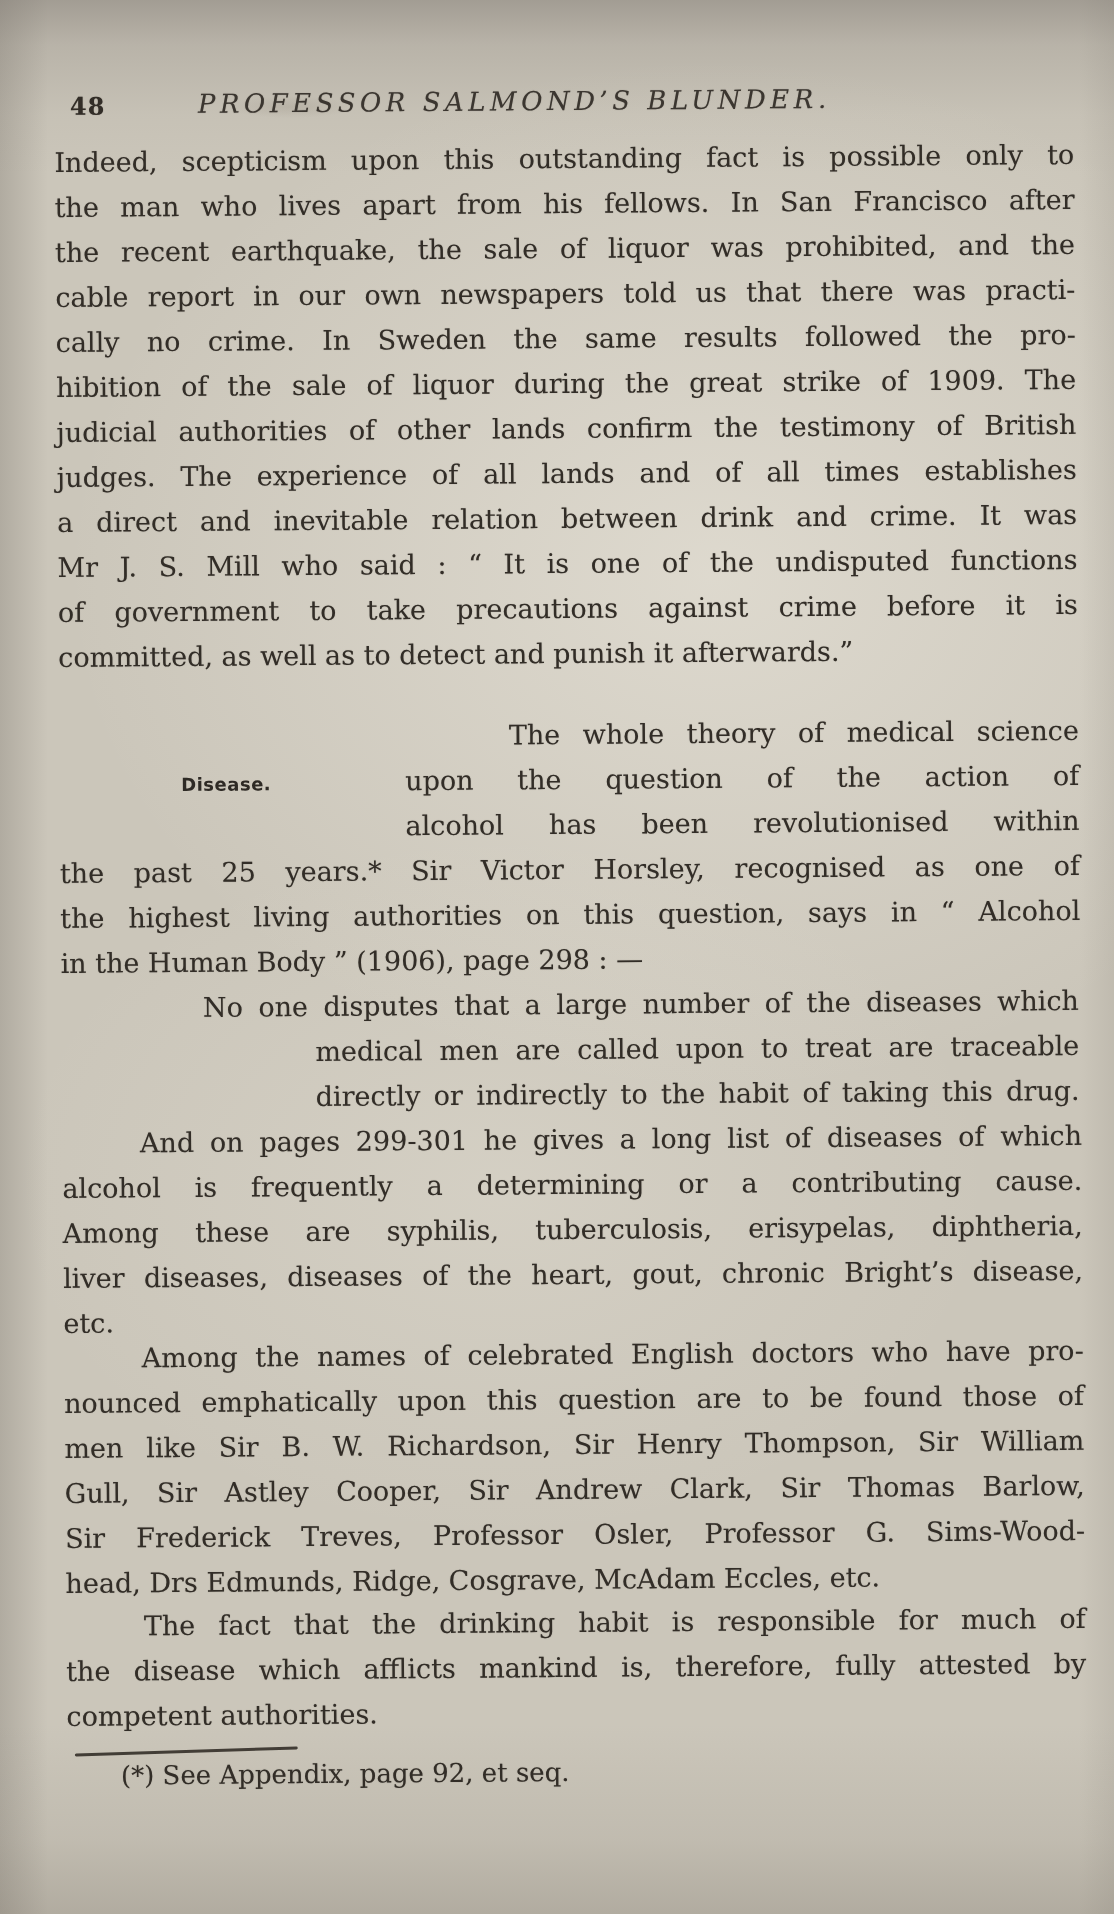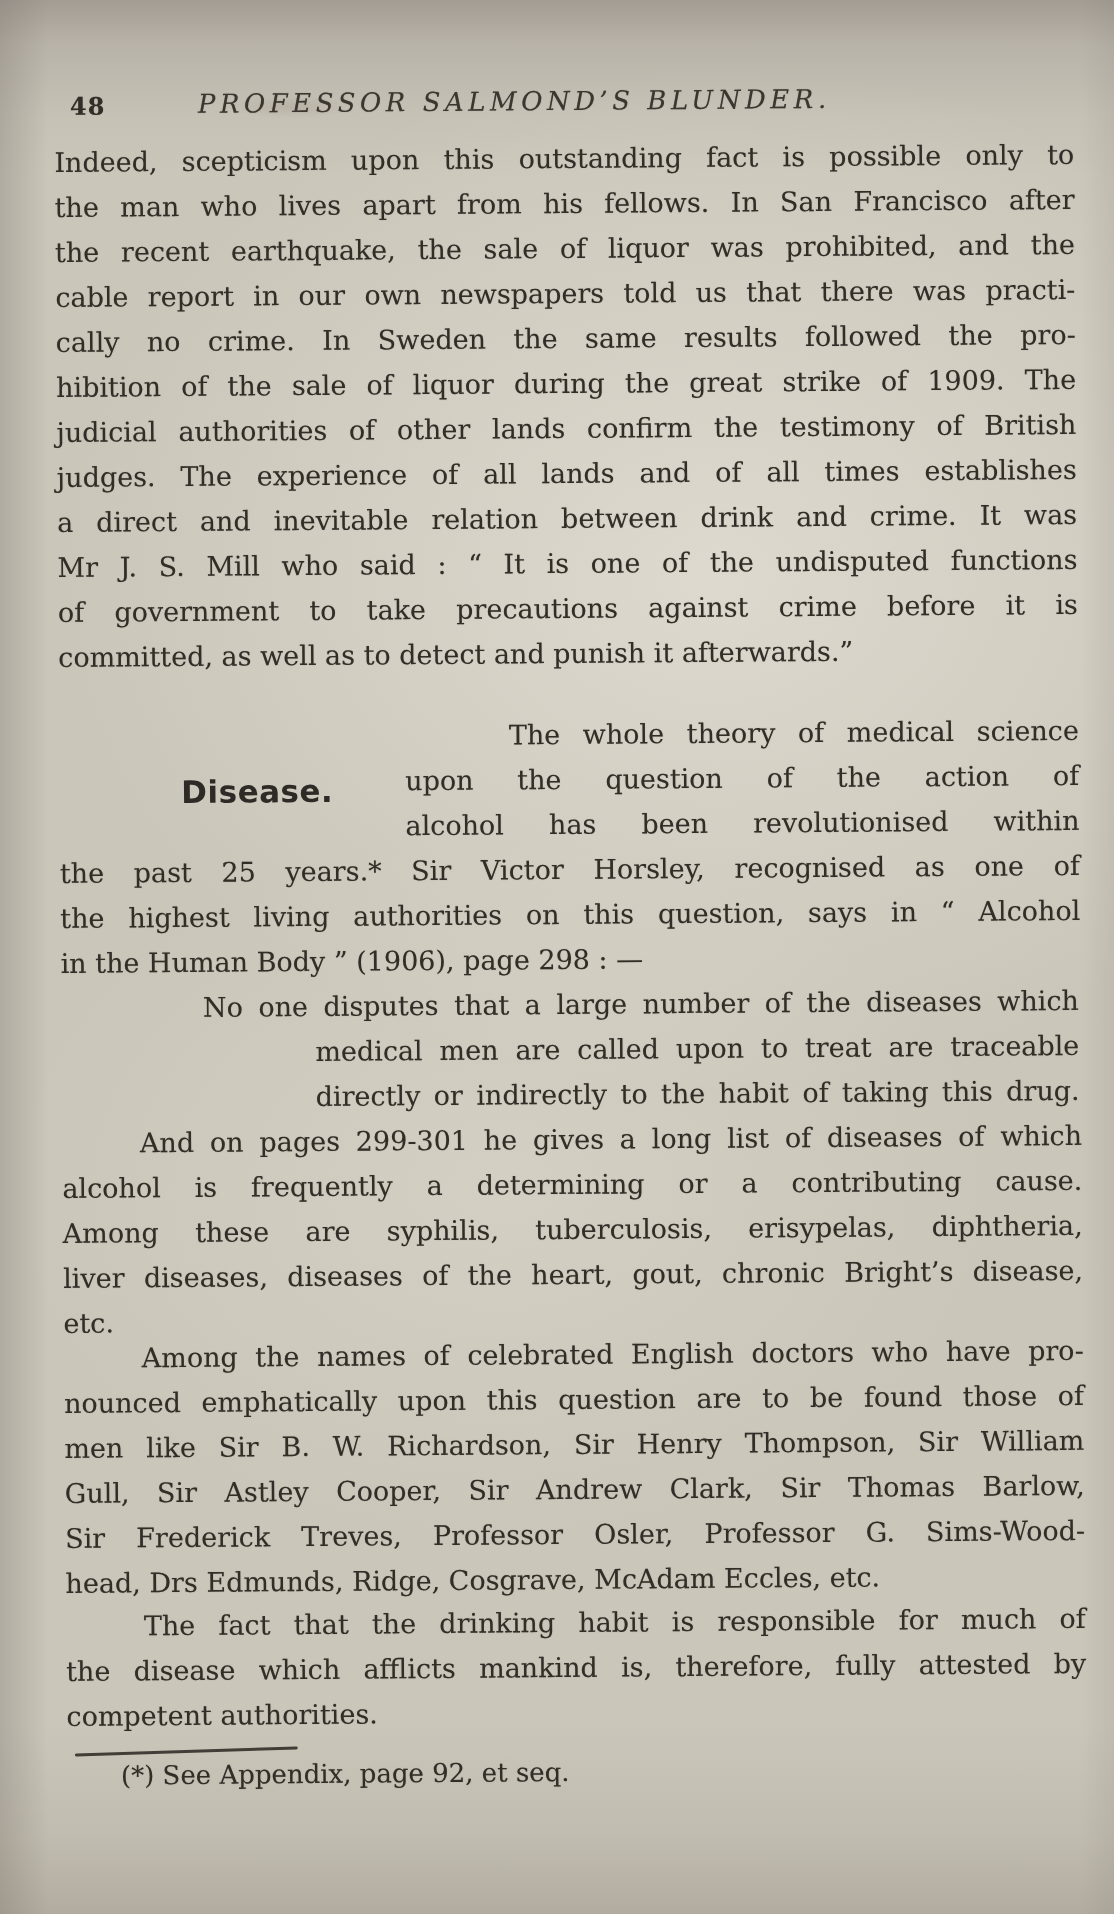--- a/index.html
+++ b/index.html
@@ -25,21 +25,21 @@
   .ind2 { padding-left:104px; }
   .qind { padding-left:112px; }
   .page-number { position:absolute; left:70px; top:88px; font-size:24px; font-weight:bold; letter-spacing:1px; }
   .running-title {
     position:absolute; left:198px; top:86px; font-size:26px; font-style:italic;
     letter-spacing:4.5px; white-space:nowrap; color:#3b3630;
     text-shadow:0 0 1px rgba(59,54,48,0.4);
   }
   .sidehead {
     position:absolute; left:176px; top:771px;
-    font-family:"DejaVu Sans", sans-serif; font-weight:bold; font-size:31px;
+    font-family:"DejaVu Sans", sans-serif; font-weight:bold; font-size:18px;
     letter-spacing:0.5px; color:#2e2a25;
   }
   .p1   { left:54px;  top:136px;  width:1020px; }
   .dhang{ left:400px; top:712px;  width:674px;  }
   .dfull{ left:54px;  top:847px;  width:1020px; }
   .quote{ left:196px; top:982px;  width:876px;  }
   .p2   { left:54px;  top:1117px; width:1020px; }
   .p3   { left:54px;  top:1332px; width:1020px; }
   .p4   { left:54px;  top:1600px; width:1020px; }
   .foot-rule {

